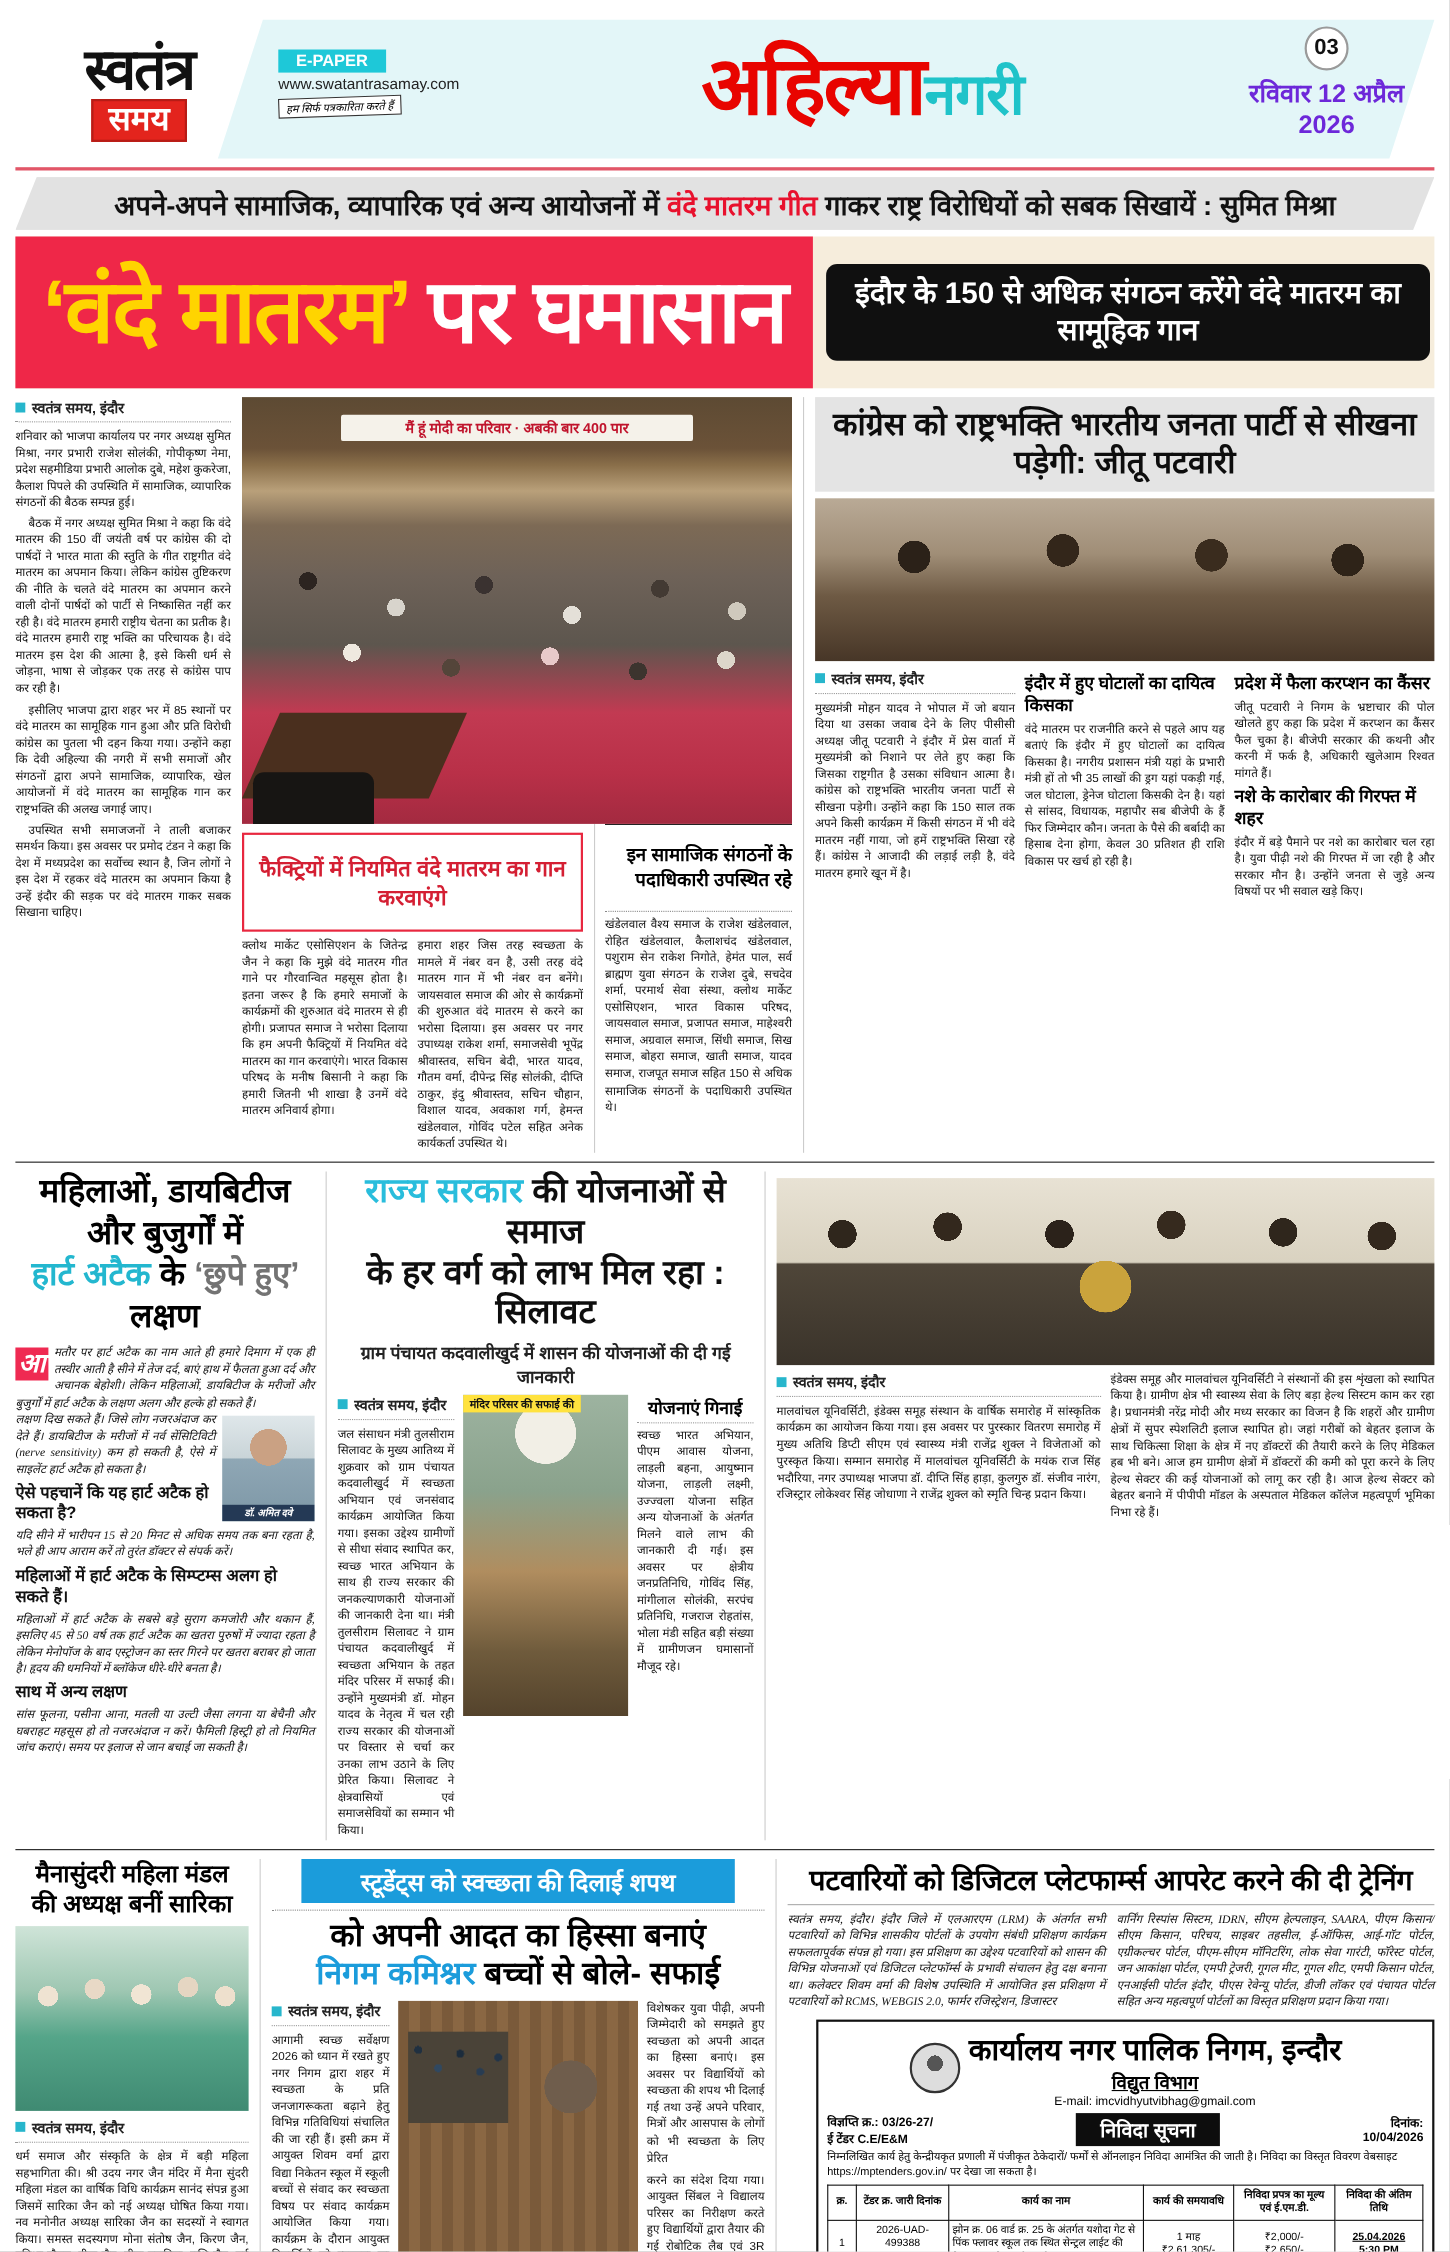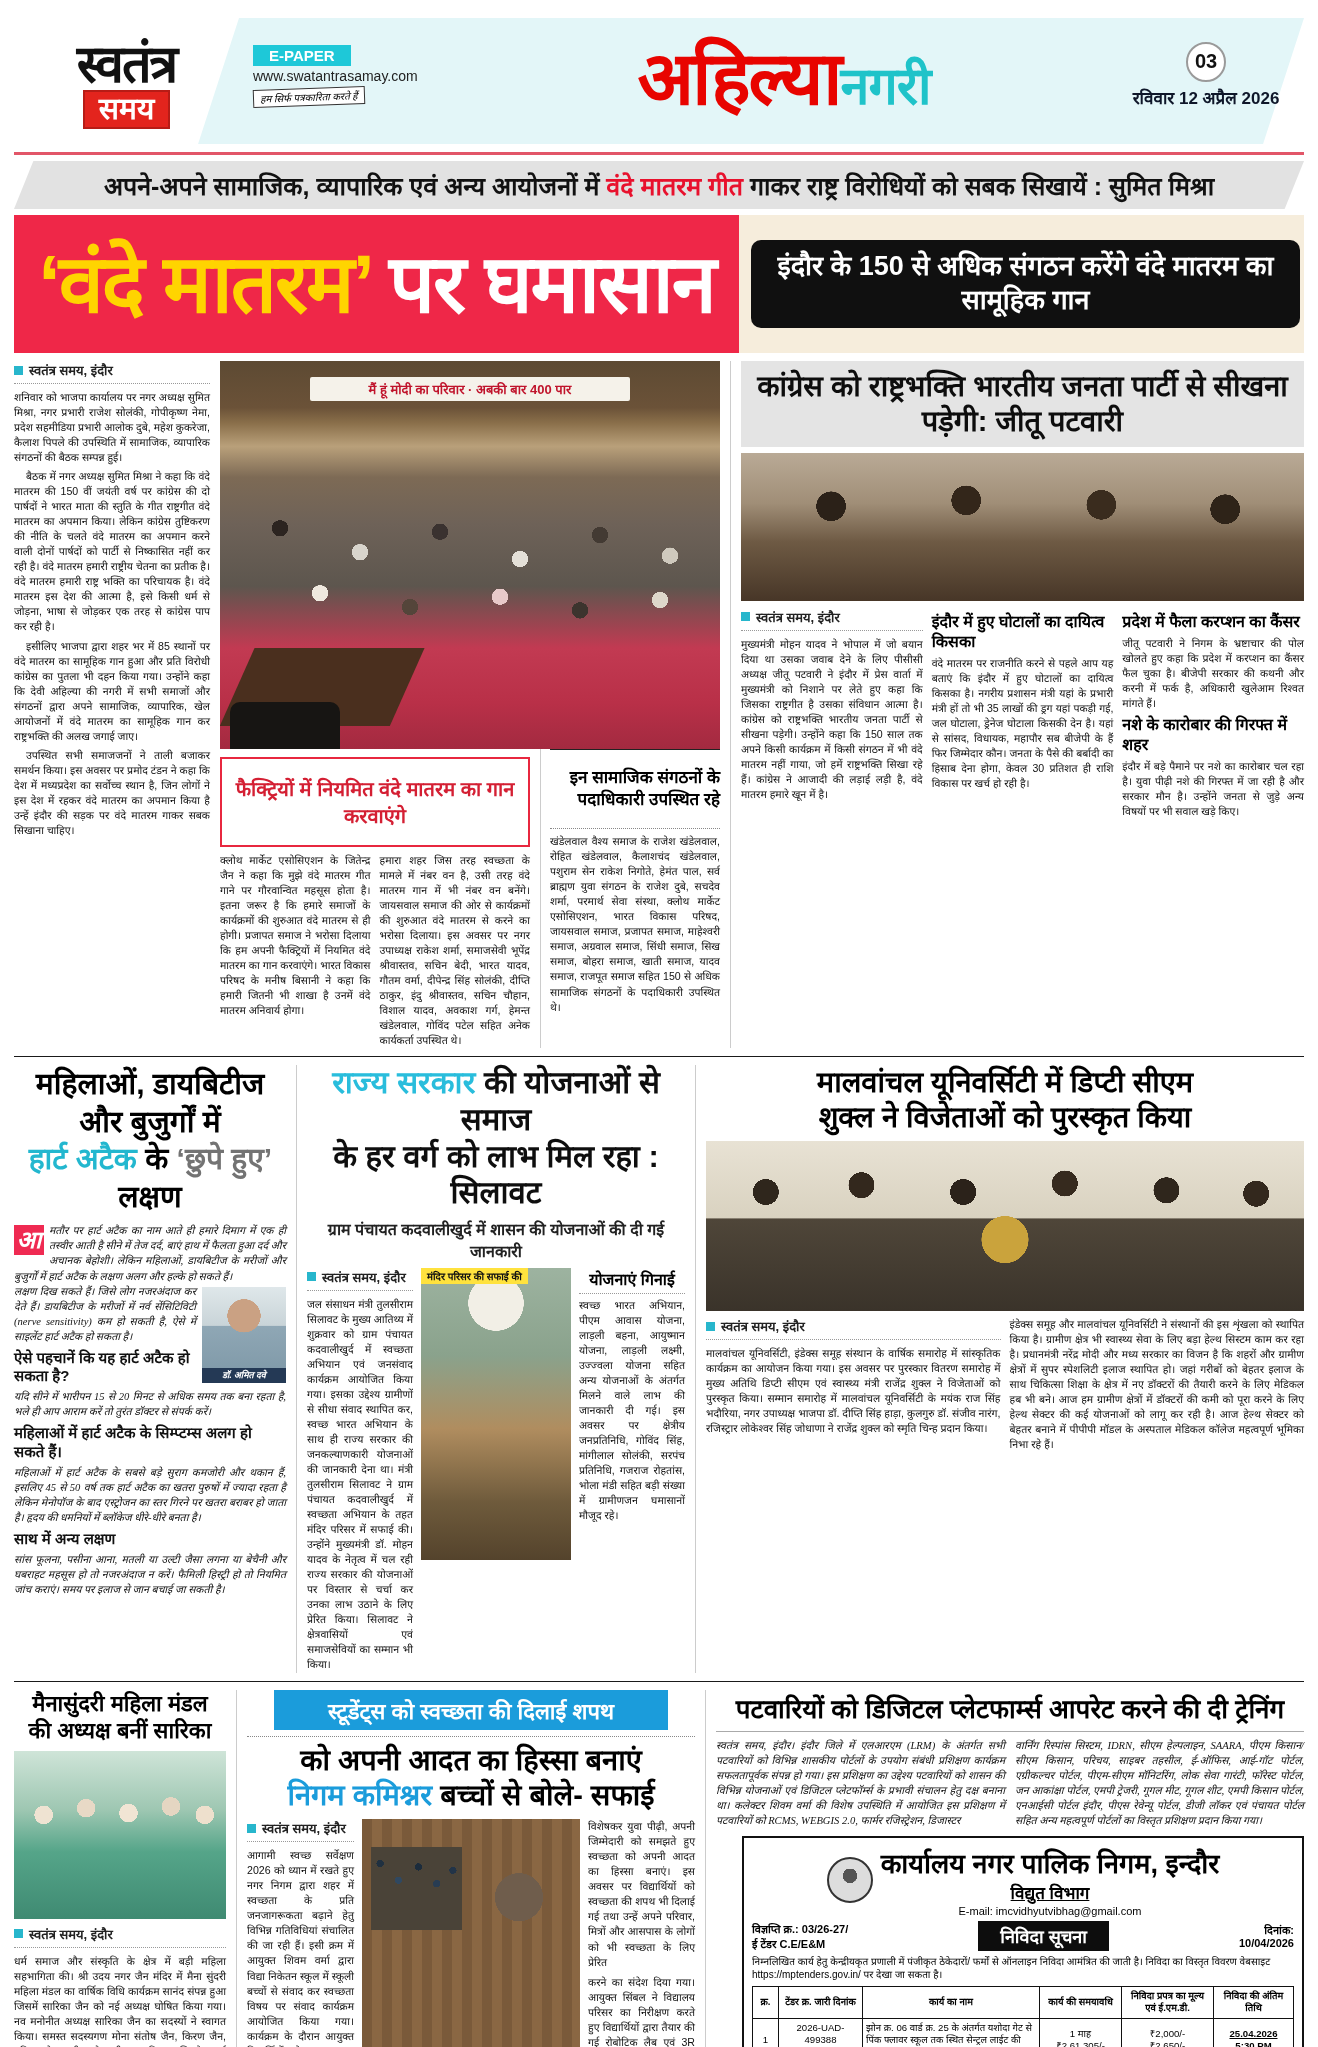--- a/index.html
+++ b/index.html
@@ -15,21 +15,21 @@
   .logo-bottom { display:inline-block; background:#e3241d; color:#fff; font-size:30px; font-weight:bold; padding:0 14px; border:2px solid #b71c16; margin-top:2px; line-height:1.15; }
   .epaper-block { width:215px; padding-left:14px; }
   .epaper-badge { display:inline-block; background:#1ec8d8; color:#fff; font-weight:bold; font-size:15px; padding:2px 16px; }
   .website { font-size:14px; color:#222; margin-top:2px; }
   .tagline { display:inline-block; border:1px solid #333; font-family:"Liberation Serif",serif; font-style:italic; font-size:10px; padding:1px 6px; margin-top:4px; background:#fff; transform:rotate(-2deg); }
   .paper-title { flex:1; text-align:center; white-space:nowrap; }
   .title-red { color:#e80400; font-size:74px; font-weight:bold; letter-spacing:-2px; }
   .title-cyan { color:#1fc3c9; font-size:52px; font-weight:bold; letter-spacing:-1px; }
   .page-info { width:190px; text-align:center; padding-right:6px; }
   .page-circle { display:inline-flex; width:40px; height:40px; border:2px solid #9a9a9a; border-radius:50%; background:#fff; align-items:center; justify-content:center; font-size:20px; font-weight:bold; color:#111; }
-  .date-line { font-size:17px; font-weight:bold; margin-top:4px; color:#0f172a; }
+  .date-line { font-size:23px; font-weight:bold; margin-top:4px; color:#6d28d9; }
   .red-rule { border-top:3px solid #e25668; margin:2px 0 6px; }
 
   
   .strip { background:#e2e2e2; text-align:center; font-size:25px; font-weight:bold; color:#111; padding:7px 4px; clip-path:polygon(1.5% 0,100% 0,98.5% 100%,0 100%); }
   .strip .hl { color:#e8112d; }
 
   
   .banner-row { background:#f6eddc; display:flex; align-items:stretch; margin-top:6px; height:138px; }
   .banner-red { background:#ef2748; color:#fff; flex:0 0 725px; display:flex; align-items:center; justify-content:center; font-size:81px; font-weight:bold; line-height:1; white-space:nowrap; letter-spacing:-2px; }
   .banner-red .y { color:#ffd400; }
@@ -309,24 +309,20 @@
           <div class="caption-tag">मंदिर परिसर की सफाई की</div>
         </div>
         <div class="govt-col">
           <div class="yojna-head">योजनाएं गिनाई</div>
           <div class="body-txt">स्वच्छ भारत अभियान, पीएम आवास योजना, लाड़ली बहना, आयुष्मान योजना, लाड़ली लक्ष्मी, उज्ज्वला योजना सहित अन्य योजनाओं के अंतर्गत मिलने वाले लाभ की जानकारी दी गई। इस अवसर पर क्षेत्रीय जनप्रतिनिधि, गोविंद सिंह, मांगीलाल सोलंकी, सरपंच प्रतिनिधि, गजराज रोहतांस, भोला मंडी सहित बड़ी संख्या में ग्रामीणजन घमासानों मौजूद रहे।</div>
         </div>
       </div>
     </div>
 
     <div class="uni-sec">
-      <div class="uni-head">
-        <div>मालवांचल यूनिवर्सिटी में डिप्टी सीएम</div>
-        <div>शुक्ल ने विजेताओं को पुरस्कृत किया</div>
-      </div>
       <div class="photo uni-photo"></div>
       <div class="uni-cols">
         <div>
           <div class="byline">
               <span class="byline-sq"></span>
               <span>स्वतंत्र समय, इंदौर</span>
             </div>
           <div class="body-txt">मालवांचल यूनिवर्सिटी, इंडेक्स समूह संस्थान के वार्षिक समारोह में सांस्कृतिक कार्यक्रम का आयोजन किया गया। इस अवसर पर पुरस्कार वितरण समारोह में मुख्य अतिथि डिप्टी सीएम एवं स्वास्थ्य मंत्री राजेंद्र शुक्ल ने विजेताओं को पुरस्कृत किया। सम्मान समारोह में मालवांचल यूनिवर्सिटी के मयंक राज सिंह भदौरिया, नगर उपाध्यक्ष भाजपा डॉ. दीप्ति सिंह हाड़ा, कुलगुरु डॉ. संजीव नारंग, रजिस्ट्रार लोकेश्वर सिंह जोधाणा ने राजेंद्र शुक्ल को स्मृति चिन्ह प्रदान किया।</div>
         </div>
         <div class="body-txt">इंडेक्स समूह और मालवांचल यूनिवर्सिटी ने संस्थानों की इस शृंखला को स्थापित किया है। ग्रामीण क्षेत्र भी स्वास्थ्य सेवा के लिए बड़ा हेल्थ सिस्टम काम कर रहा है। प्रधानमंत्री नरेंद्र मोदी और मध्य सरकार का विजन है कि शहरों और ग्रामीण क्षेत्रों में सुपर स्पेशलिटी इलाज स्थापित हो। जहां गरीबों को बेहतर इलाज के साथ चिकित्सा शिक्षा के क्षेत्र में नए डॉक्टरों की तैयारी करने के लिए मेडिकल हब भी बने। आज हम ग्रामीण क्षेत्रों में डॉक्टरों की कमी को पूरा करने के लिए हेल्थ सेक्टर की कई योजनाओं को लागू कर रही है। आज हेल्थ सेक्टर को बेहतर बनाने में पीपीपी मॉडल के अस्पताल मेडिकल कॉलेज महत्वपूर्ण भूमिका निभा रहे हैं।</div>

